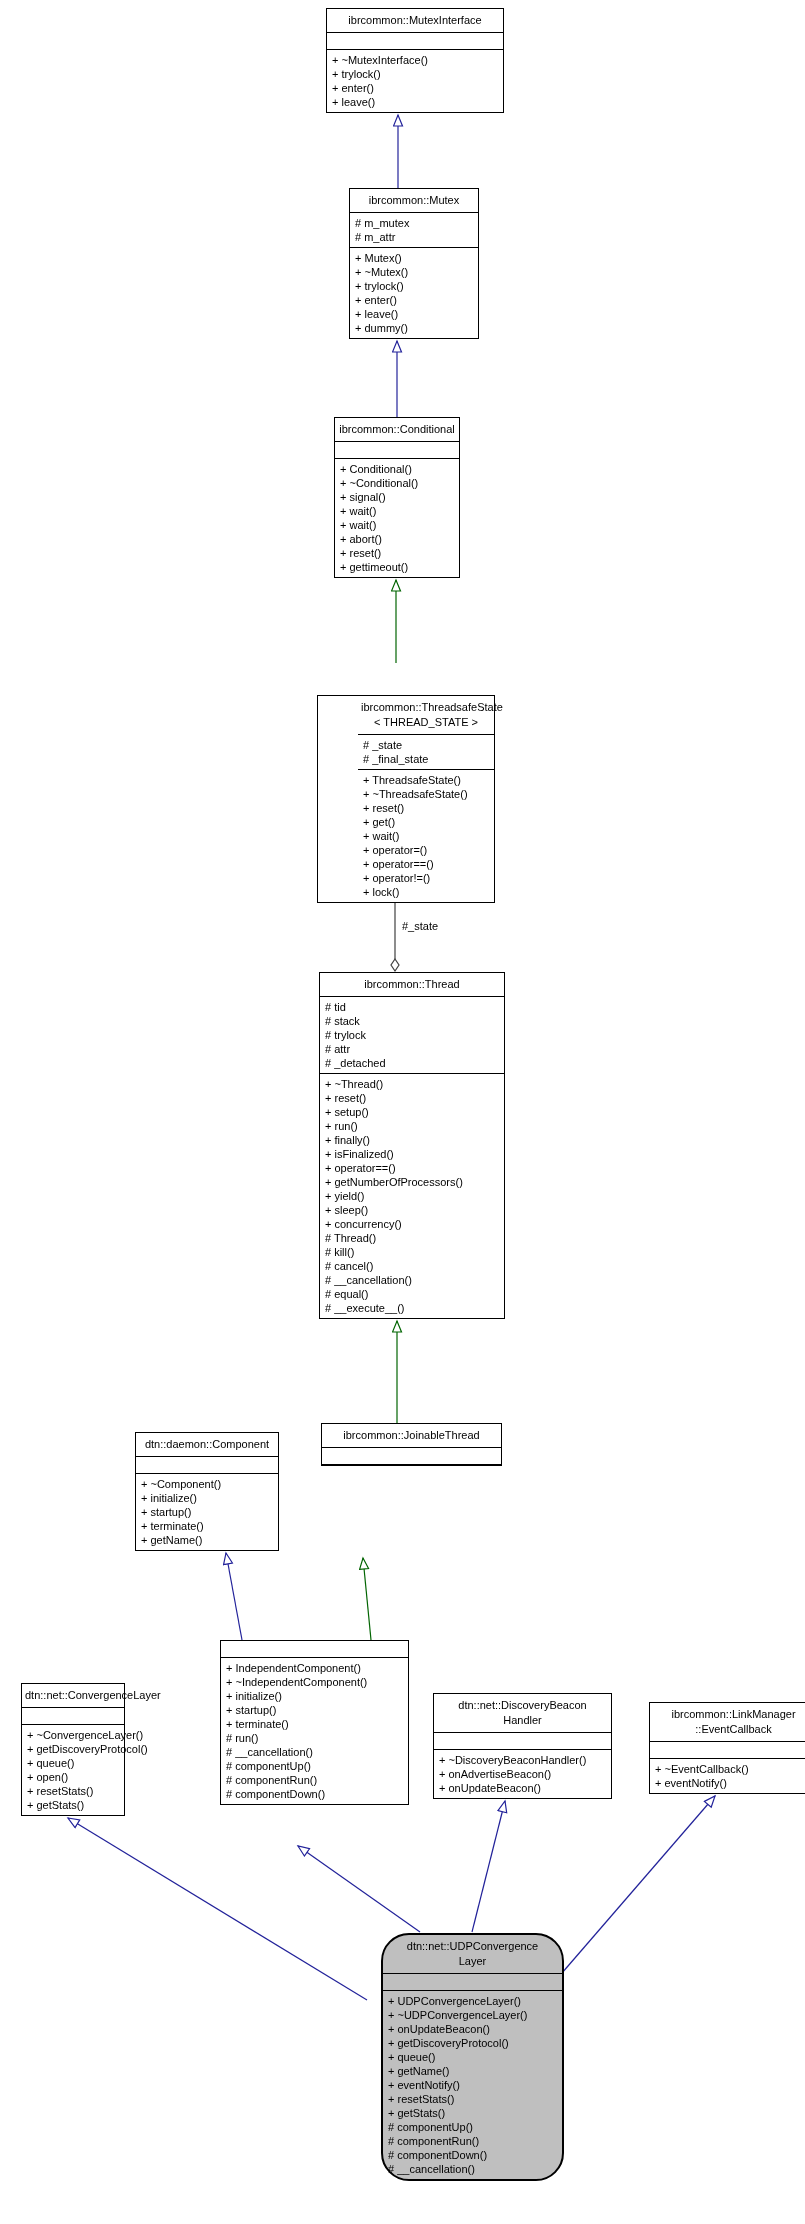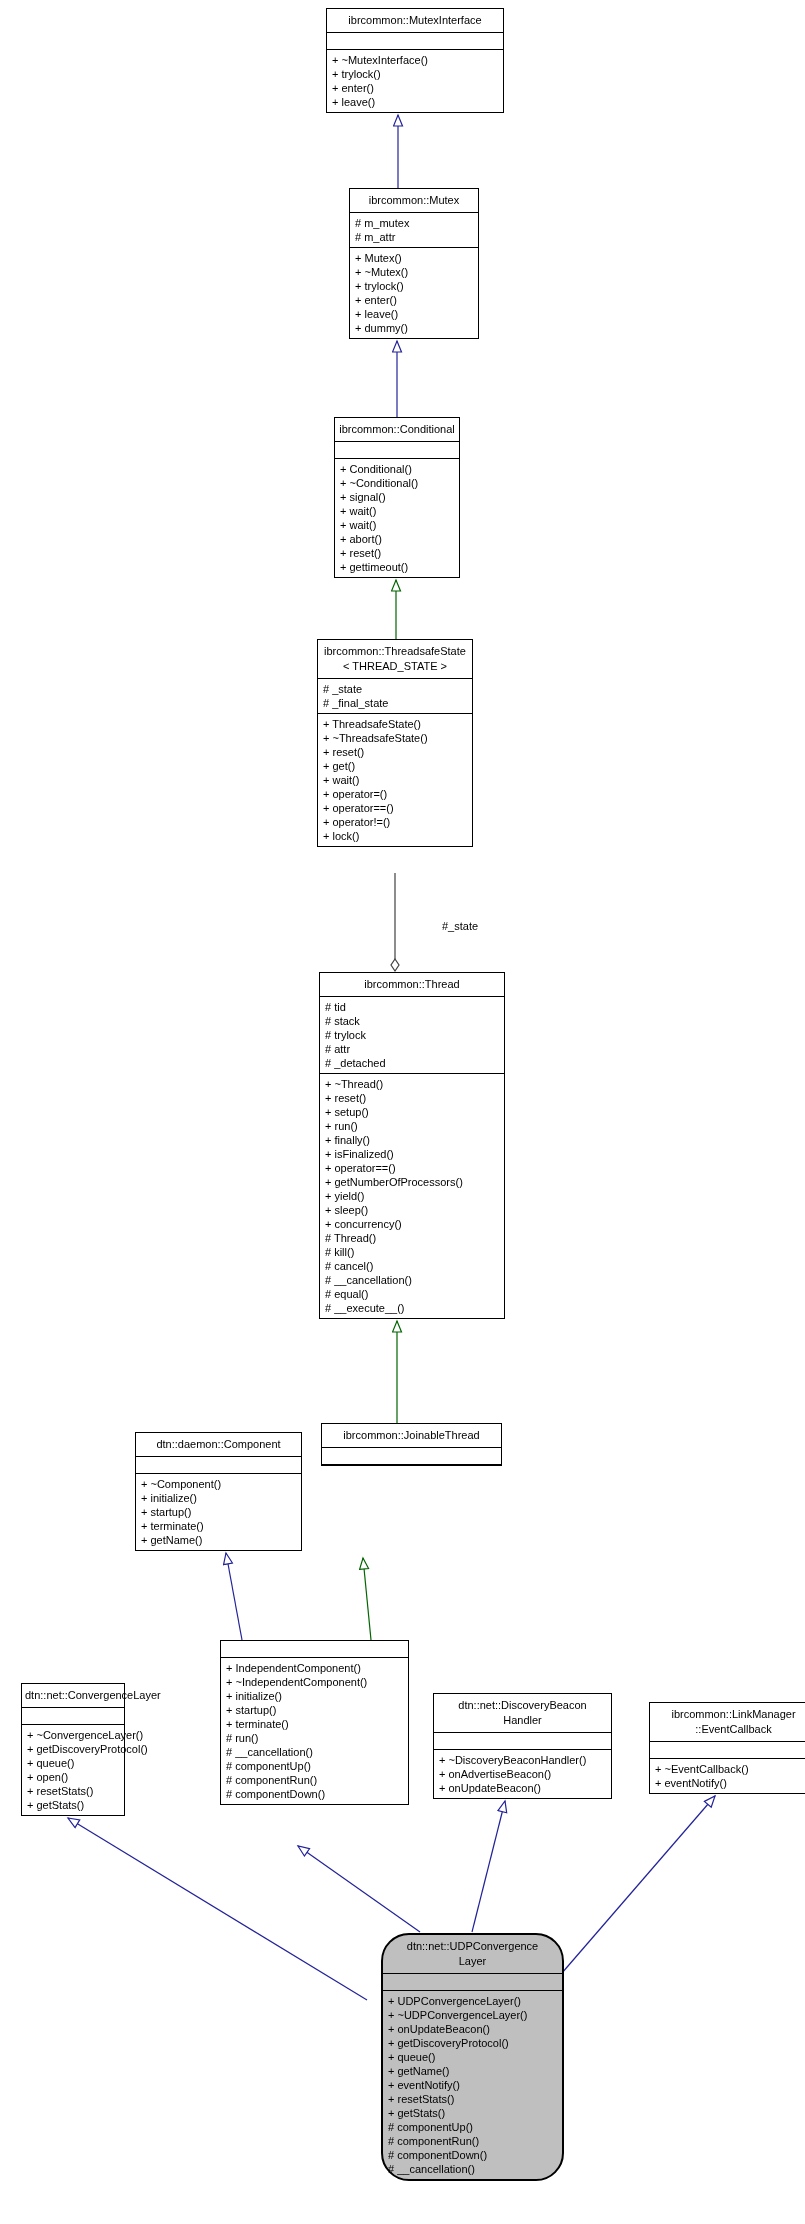--- a/index.html
+++ b/index.html
@@ -52,21 +52,20 @@
     white-space:nowrap;
   }
   .uml-box.highlight{
     background:var(--c-highlight);
     border-width:2px;
   }
   .edge-label{
     position:absolute;
     line-height:13px;
     white-space:nowrap;
-    margin-left:40px;
   }
 </style>
 </head>
 <body>
 
 <svg id="edges" width="805" height="2224" viewBox="0 0 805 2224">
   <defs>
     <marker id="arrow-blue" markerWidth="14" markerHeight="12" refX="12" refY="5.5" orient="auto" markerUnits="userSpaceOnUse">
       <path class="mk mk-blue" d="M1,1 L12,5.5 L1,10 Z"></path>
     </marker>
@@ -134,21 +133,21 @@
       <div>+ ~Conditional()</div>
       <div>+ signal()</div>
       <div>+ wait()</div>
       <div>+ wait()</div>
       <div>+ abort()</div>
       <div>+ reset()</div>
       <div>+ gettimeout()</div>
     </div>
 </div>
 
-<div class="uml-box" style="left:301px;top:639px;width:156px;">
+<div class="uml-box" style="left:301px;top:695px;width:178px;padding-left:40px;">
   <div class="box-title">
       <div>ibrcommon::ThreadsafeState</div>
       <div>&lt; THREAD_STATE &gt;</div>
     </div>
   <div class="box-attrs">
       <div># _state</div>
       <div># _final_state</div>
     </div>
   <div class="box-methods">
       <div>+ ThreadsafeState()</div>
@@ -188,21 +187,21 @@
       <div>+ concurrency()</div>
       <div># Thread()</div>
       <div># kill()</div>
       <div># cancel()</div>
       <div># __cancellation()</div>
       <div># equal()</div>
       <div># __execute__()</div>
     </div>
 </div>
 
-<div class="uml-box" style="left:119px;top:1432px;width:167px;">
+<div class="uml-box" style="left:119px;top:1432px;width:144px;">
   <div class="box-title">
       <div>dtn::daemon::Component</div>
     </div>
   <div class="box-attrs"></div>
   <div class="box-methods">
       <div>+ ~Component()</div>
       <div>+ initialize()</div>
       <div>+ startup()</div>
       <div>+ terminate()</div>
       <div>+ getName()</div>

